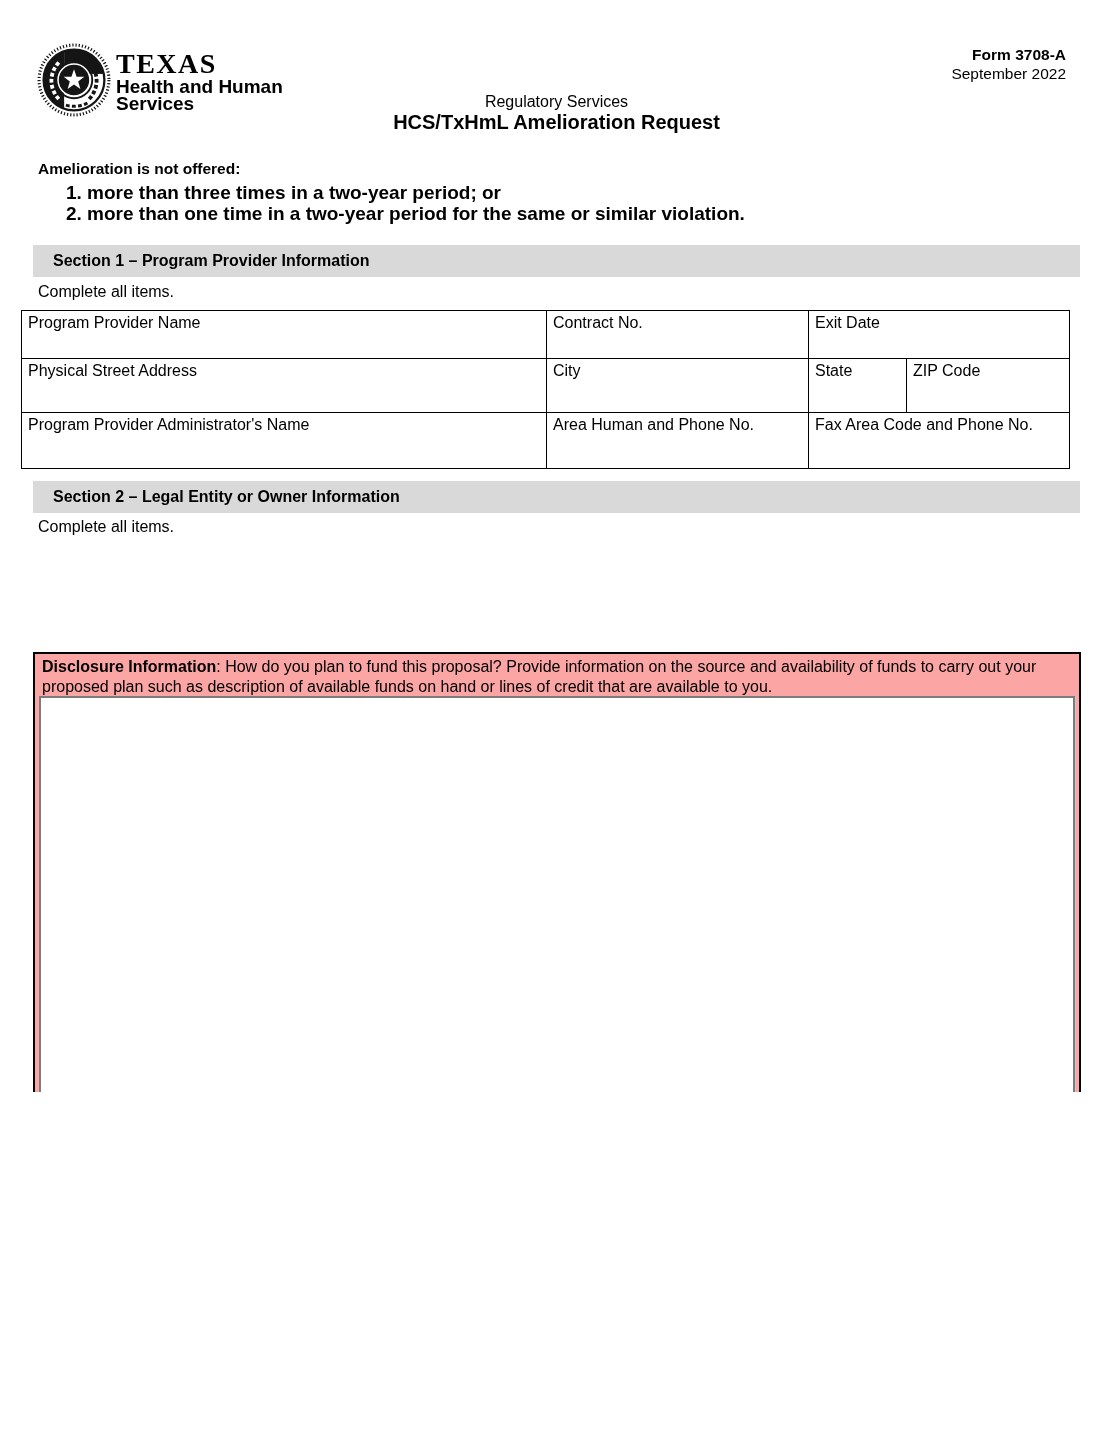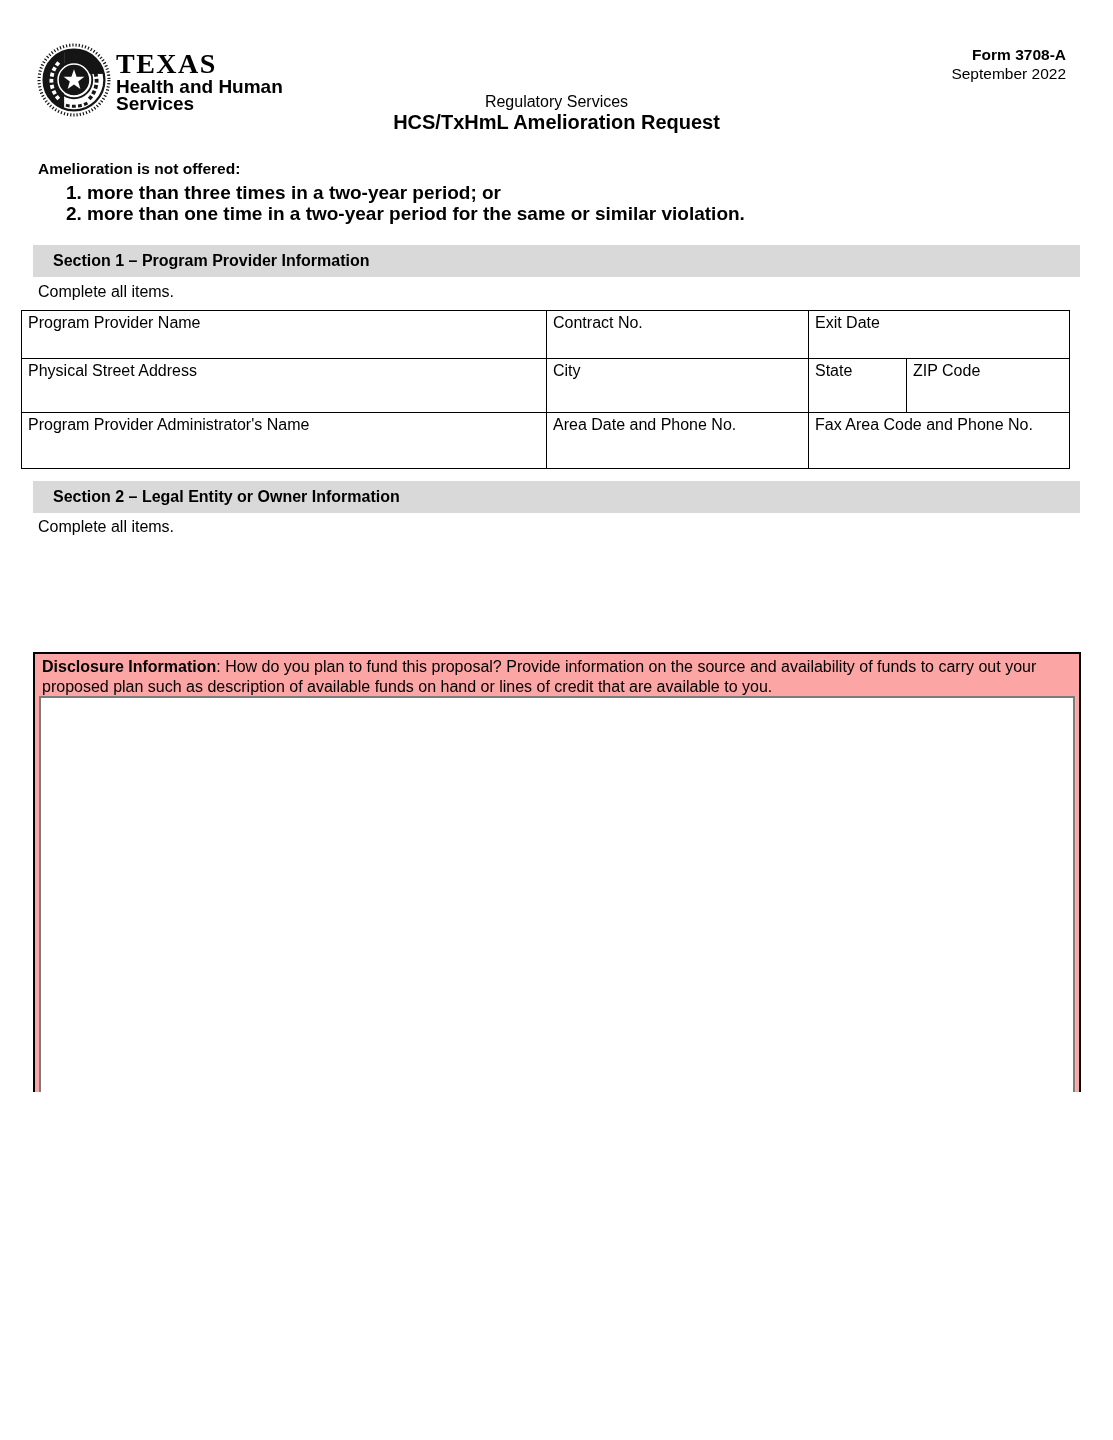--- a/index.html
+++ b/index.html
@@ -140,21 +140,21 @@
       <td colspan="2"><span>Exit Date</span></td>
     </tr>
     <tr style="height:54px">
       <td><span>Physical Street Address</span></td>
       <td><span>City</span></td>
       <td><span>State</span></td>
       <td><span>ZIP Code</span></td>
     </tr>
     <tr style="height:56px">
       <td><span>Program Provider Administrator's Name</span></td>
-      <td><span>Area Date and Phone No.</span></td>
+      <td><span>Area Human and Phone No.</span></td>
       <td colspan="2"><span>Fax Area Code and Phone No.</span></td>
     </tr>
   </tbody>
     </table>
 
   <div class="section-bar bar-2">Section 2 – Legal Entity or Owner Information</div>
   <div class="instruction instruction-2">Complete all items.</div>
 
   <table class="form-table table-2">
     <colgroup>

